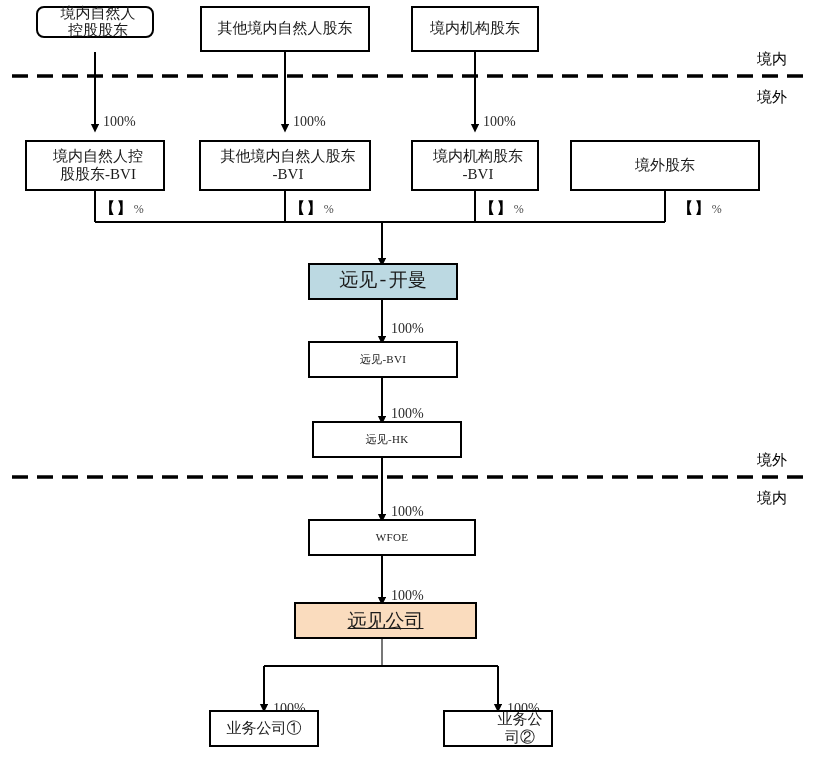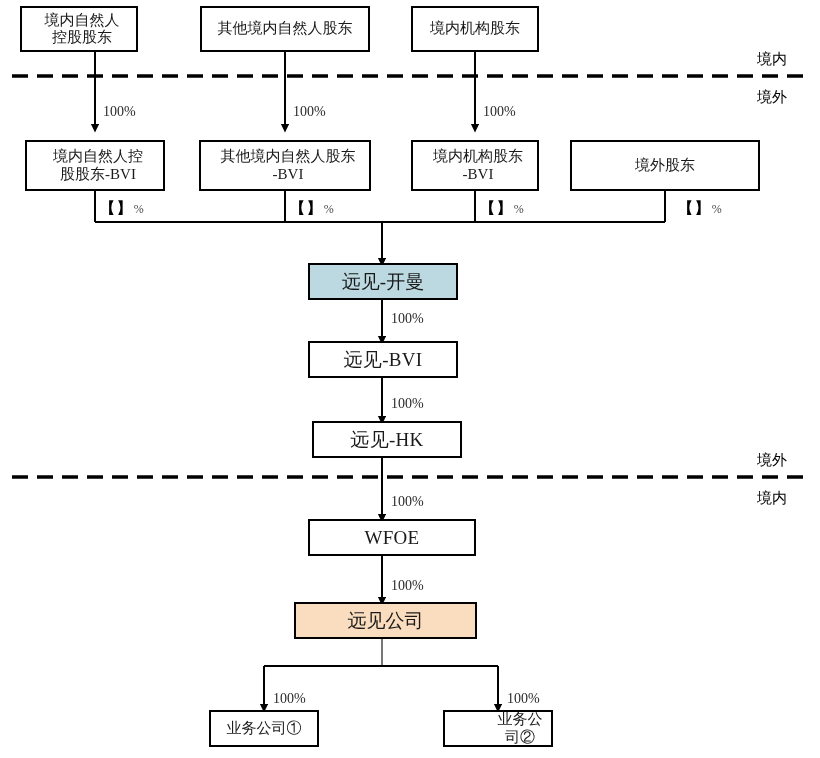--- a/index.html
+++ b/index.html
@@ -38,37 +38,40 @@
     color: #1a1a1a;
     font-family: "Liberation Serif", "DejaVu Serif", serif;
   }
   .node span {
     display: block;
     width: 100%;
     padding: 0 3px;
   }
   .node.cn { font-size: 15px; }
   .node.cn-2 { font-size: 15px; }
-  .node.latin { font-size: 19px; letter-spacing: 0.3px; }
+  .node.latin { font-size: 11px; letter-spacing: 0.3px; }
   .node.accent-blue {
     background: #bcd9e2;
     border-width: 2px;
     font-size: 19px;
+    font-family: Liberation Mono, monospace;
   }
   .node.accent-orange {
     background: #fadcbe;
     border-width: 2px;
     font-size: 19px;
+    text-decoration: underline;
   }
   .edge-label {
     position: absolute;
     font-size: 14px;
     color: #2b2b2b;
     font-family: "Liberation Serif", "DejaVu Serif", serif;
     white-space: nowrap;
+    margin-top: 10px;
   }
   .pct-bracket {
     position: absolute;
     font-size: 14px;
     color: #2b2b2b;
     white-space: nowrap;
     font-family: "Liberation Serif", "DejaVu Serif", serif;
   }
   .pct-bracket b {
     font-weight: 700;
@@ -126,21 +129,21 @@
     <line x1="382" y1="639" x2="382" y2="666" stroke="#555" stroke-width="1.6"></line>
     <line x1="264" y1="666" x2="498" y2="666" stroke="#000" stroke-width="2"></line>
     <line x1="264" y1="666" x2="264" y2="708" stroke="#000" stroke-width="2" marker-end="url(#arrow)"></line>
     <line x1="498" y1="666" x2="498" y2="708" stroke="#000" stroke-width="2" marker-end="url(#arrow)"></line>
 
     <line x1="12" y1="76" x2="808" y2="76" stroke="#000" stroke-width="3.4" stroke-dasharray="16 9" stroke-linecap="butt"></line>
 
     <line x1="12" y1="477" x2="808" y2="477" stroke="#000" stroke-width="3.4" stroke-dasharray="16 9" stroke-linecap="butt"></line>
   </svg>
 
-  <div class="node cn-2" style="left:20px; top:6px; width:118px; height:46px;">
+  <div class="node cn-2" style="left:36px; top:6px; width:118px; height:32px;border-radius:8px;">
     <span>
       <span>境内自然人</span>
       <span>控股股东</span>
     </span>
   </div>
 
   <div class="node cn" style="left:200px; top:6px; width:170px; height:46px;">
     <span>其他境内自然人股东</span>
   </div>
 

